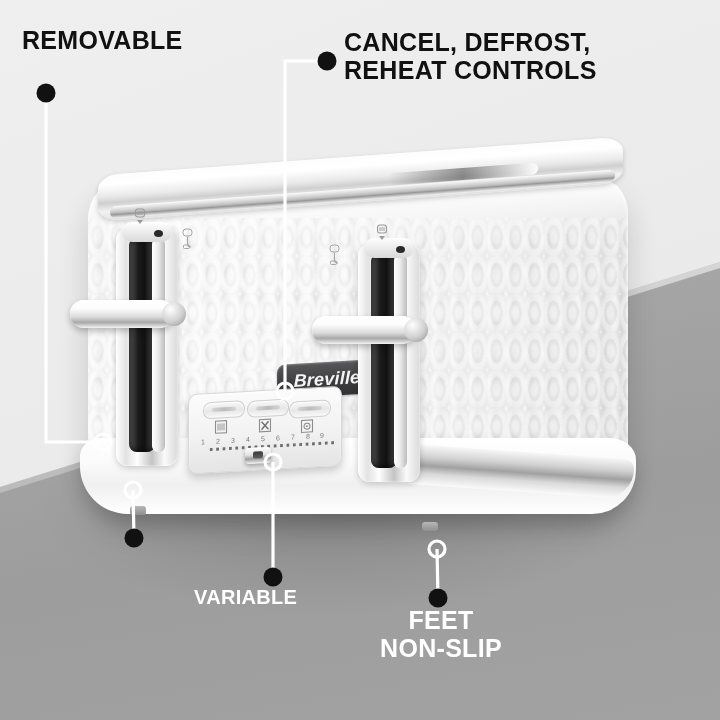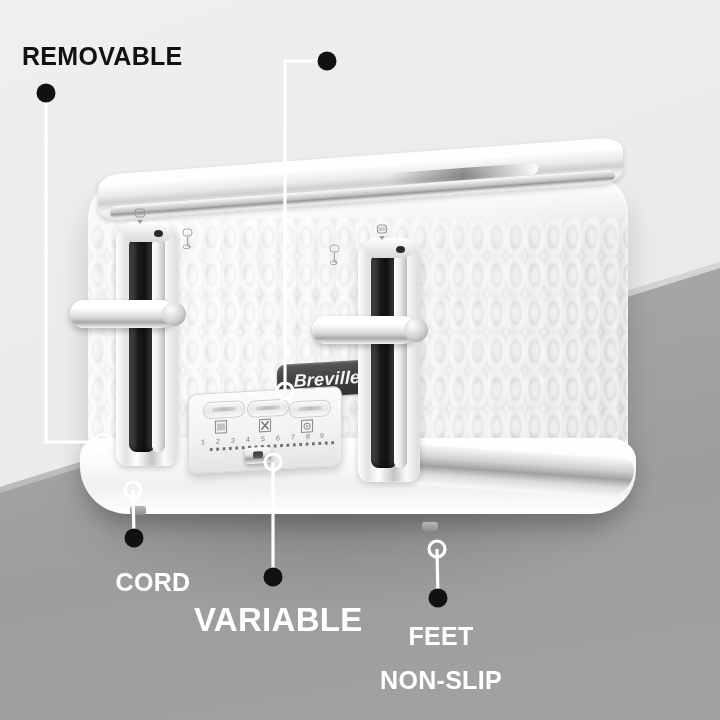--- a/index.html
+++ b/index.html
@@ -136,26 +136,26 @@
     box-shadow:0 2px 4px rgba(0,0,0,.3);}
   .slider b{position:absolute;left:8px;top:4px;width:10px;height:7px;border-radius:2px;
     background:linear-gradient(to bottom,#3a3a3a,#606060);display:block;}
 
   
   .callout-lines{position:absolute;left:0;top:0;width:720px;height:720px;pointer-events:none;}
   .label{position:absolute;font-weight:bold;letter-spacing:.3px;line-height:1.12;
     font-family:"Liberation Sans",sans-serif;text-transform:uppercase;}
   .label.dark{color:#111111;}
   .label.light{color:#ffffff;}
-  .label .ln{display:block;white-space:nowrap;margin-top:16px;}
+  .label .ln{display:block;white-space:nowrap;}
 
   .lbl-crumb{left:22px;top:26px;font-size:25px;}
   .lbl-controls{left:344px;top:28px;font-size:25px;}
   .lbl-cord{left:68px;top:552px;font-size:25px;text-align:center;width:170px;}
-  .lbl-browning{left:194px;top:586px;font-size:33px;text-align:center;width:166px;}
+  .lbl-browning{left:194px;top:586px;font-size:20px;width:166px;}
   .lbl-feet{left:366px;top:606px;font-size:25px;text-align:center;width:150px;}
 </style>
 </head>
 <body>
 
 <div class="stage">
 
   <div class="bg-wall"></div>
   <div class="bg-floor"></div>
   <div class="bg-floor-edge"></div>
@@ -311,24 +311,25 @@
     <path d="M438,598 L437,549" fill="none" stroke="#ffffff" stroke-width="3.2"></path>
     <circle cx="437" cy="549" r="8" fill="none" stroke="#ffffff" stroke-width="3.2"></circle>
     <circle cx="438" cy="598" r="9.5" fill="#111111"></circle>
   </svg>
 
   <div class="label dark lbl-crumb">
     <span class="ln">REMOVABLE</span>
   </div>
 
   <div class="label dark lbl-controls">
+    <span class="ln">CANCEL, DEFROST,</span>
+    <span class="ln">REHEAT CONTROLS</span>
   </div>
 
   <div class="label light lbl-cord">
-    <span class="ln">CORD</span>
   </div>
 
   <div class="label light lbl-browning">
     <span class="ln">VARIABLE</span>
   </div>
 
   <div class="label light lbl-feet">
     <span class="ln">FEET</span>
     <span class="ln">NON-SLIP</span>
   </div>

